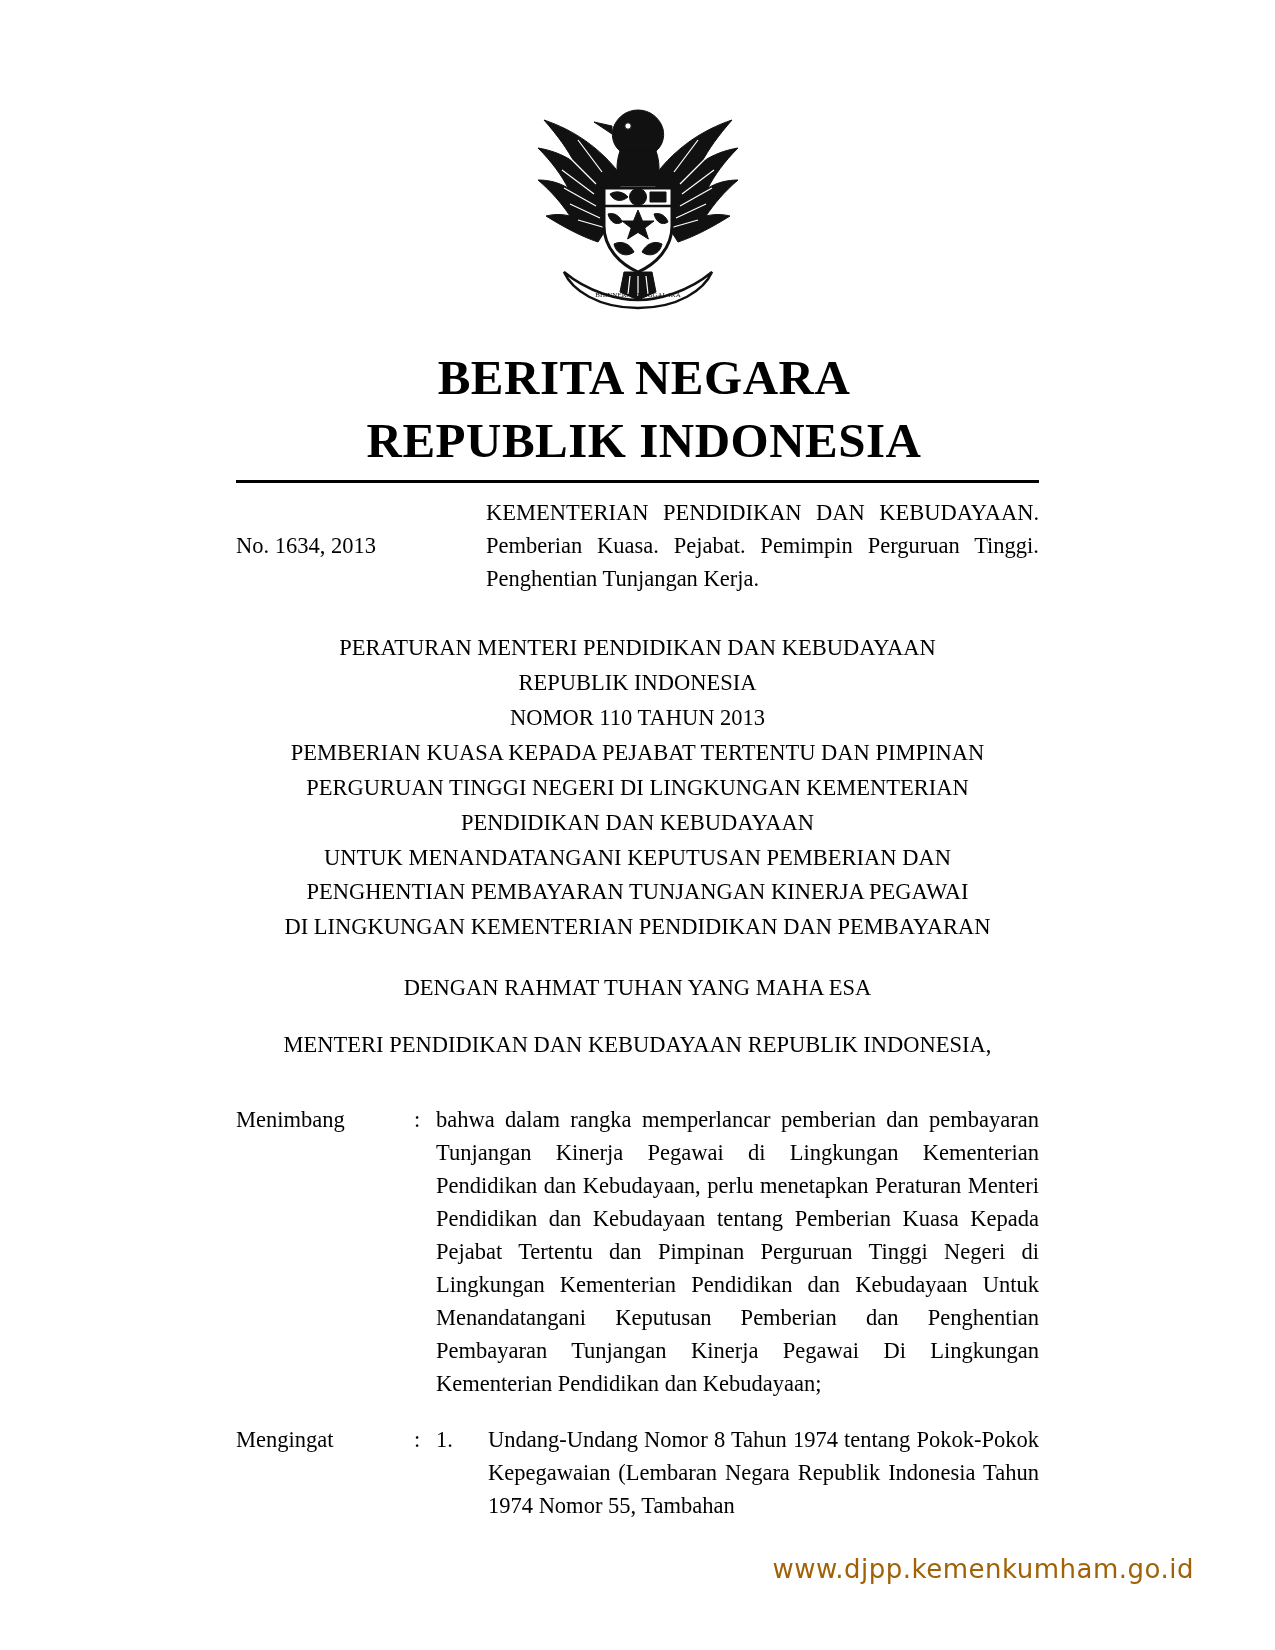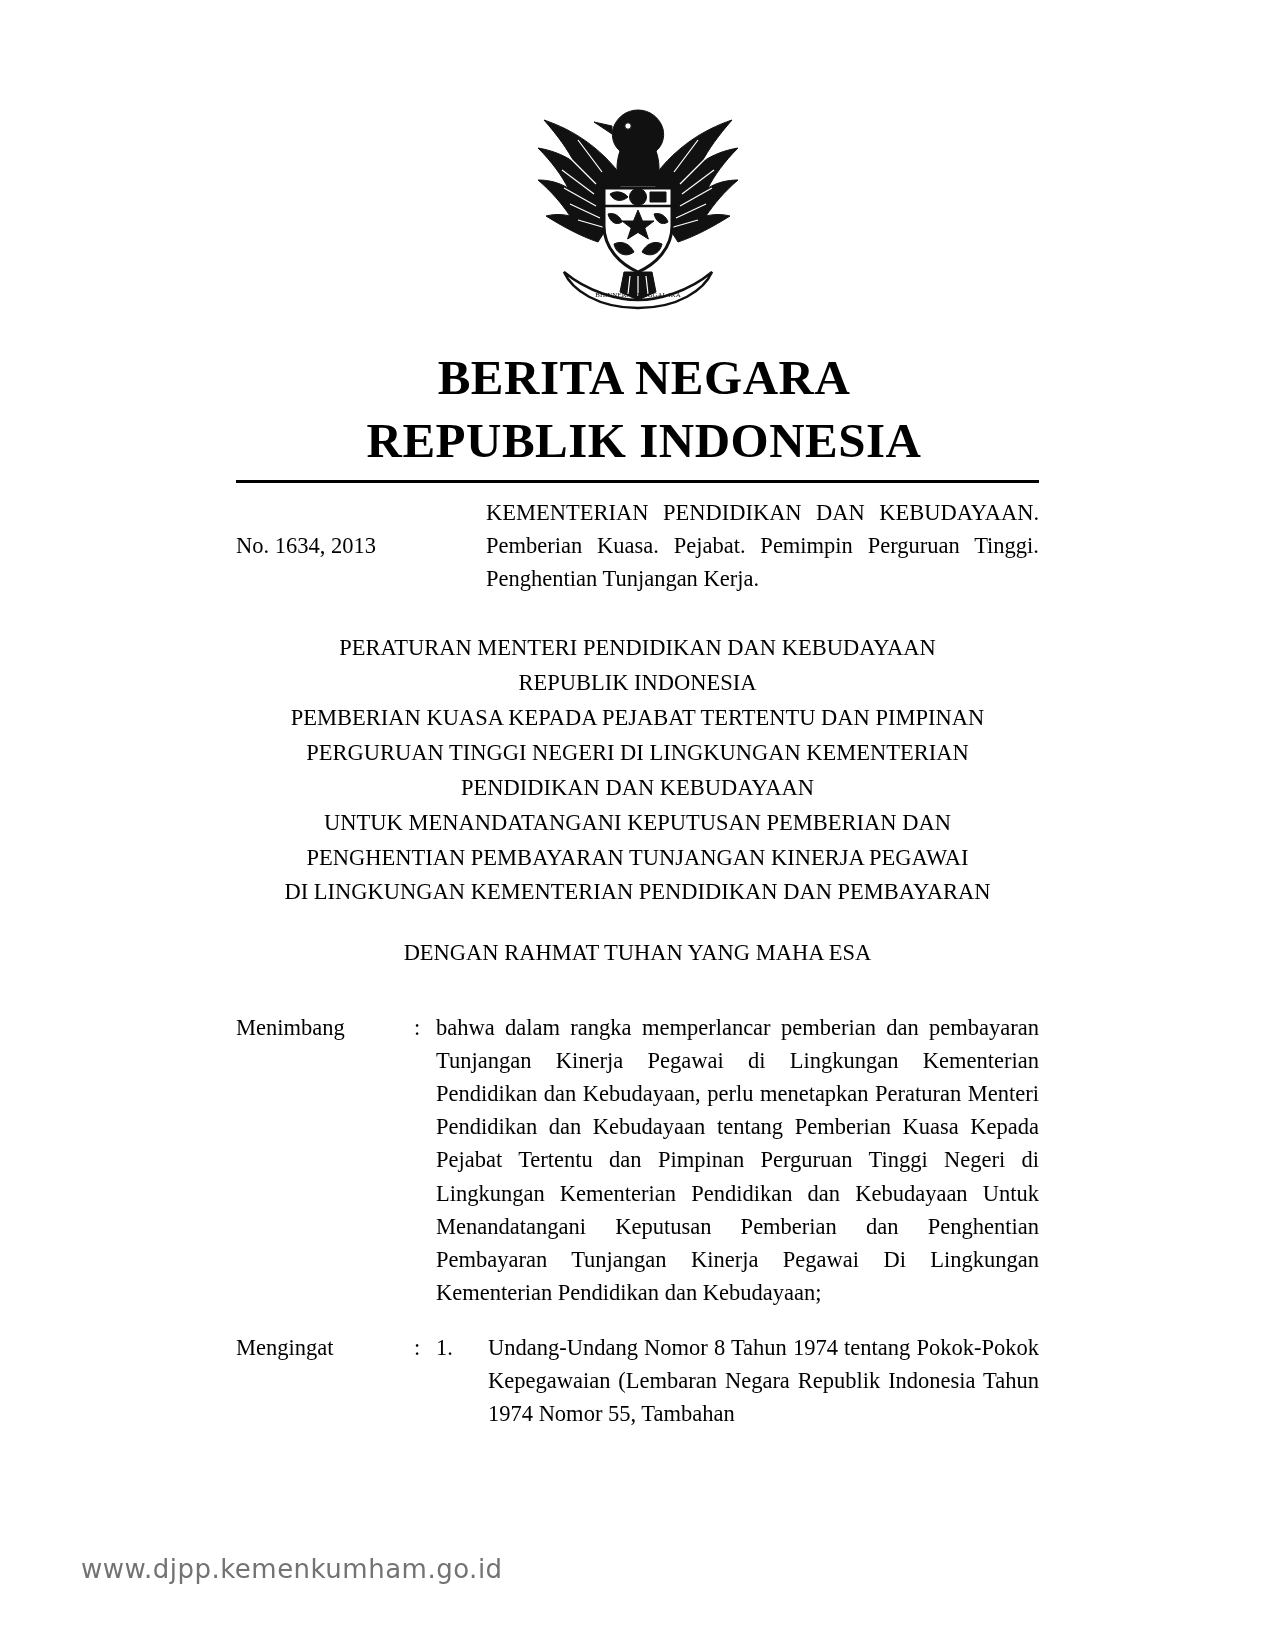--- a/index.html
+++ b/index.html
@@ -108,24 +108,24 @@
   }
   .clause .text .numbody {
     flex: 1;
     text-align: justify;
   }
   .watermark {
     position: absolute;
     left: 0;
     right: 0;
     bottom: 66px;
-    text-align: left;
+    text-align: right;
     font-family: "DejaVu Sans", sans-serif;
     font-size: 26px;
-    color: #737373;
+    color: #a16207;
     letter-spacing: 0.5px;
   }
 </style>
 </head>
 <body>
 
 <div class="page">
 
   <div class="emblem">
     <svg width="220" height="215" viewBox="0 0 220 215" xmlns="http://www.w3.org/2000/svg" aria-label="Garuda Pancasila">
@@ -196,27 +196,29 @@
   <div class="rule"></div>
 
   <div class="docline">
     <div class="no">No. 1634, 2013</div>
     <div class="subject">KEMENTERIAN PENDIDIKAN DAN KEBUDAYAAN. Pemberian Kuasa. Pejabat. Pemimpin Perguruan Tinggi. Penghentian Tunjangan Kerja.</div>
   </div>
 
   <div class="title-block">
     <span class="t">PERATURAN MENTERI PENDIDIKAN DAN KEBUDAYAAN</span>
     <span class="t">REPUBLIK INDONESIA</span>
+    <span class="t">NOMOR 110 TAHUN 2013</span>
     <span class="t">PEMBERIAN KUASA KEPADA PEJABAT TERTENTU DAN PIMPINAN</span>
     <span class="t">PERGURUAN TINGGI NEGERI DI LINGKUNGAN KEMENTERIAN</span>
     <span class="t">PENDIDIKAN DAN KEBUDAYAAN</span>
     <span class="t">UNTUK MENANDATANGANI KEPUTUSAN PEMBERIAN DAN</span>
     <span class="t">PENGHENTIAN PEMBAYARAN TUNJANGAN KINERJA PEGAWAI</span>
     <span class="t">DI LINGKUNGAN KEMENTERIAN PENDIDIKAN DAN PEMBAYARAN</span>
     <span class="t heading2">DENGAN RAHMAT TUHAN YANG MAHA ESA</span>
+    <span class="t heading3">MENTERI PENDIDIKAN DAN KEBUDAYAAN REPUBLIK INDONESIA,</span>
   </div>
 
   <div class="body">
 
     <div class="clause">
       <div class="label">Menimbang</div>
       <div class="colon">:</div>
       <div class="text">bahwa dalam rangka memperlancar pemberian dan pembayaran Tunjangan Kinerja Pegawai di Lingkungan Kementerian Pendidikan dan Kebudayaan, perlu menetapkan Peraturan Menteri Pendidikan dan Kebudayaan tentang Pemberian Kuasa Kepada Pejabat Tertentu dan Pimpinan Perguruan Tinggi Negeri di Lingkungan Kementerian Pendidikan dan Kebudayaan Untuk Menandatangani Keputusan Pemberian dan Penghentian Pembayaran Tunjangan Kinerja Pegawai Di Lingkungan Kementerian Pendidikan dan Kebudayaan;</div>
     </div>
 

